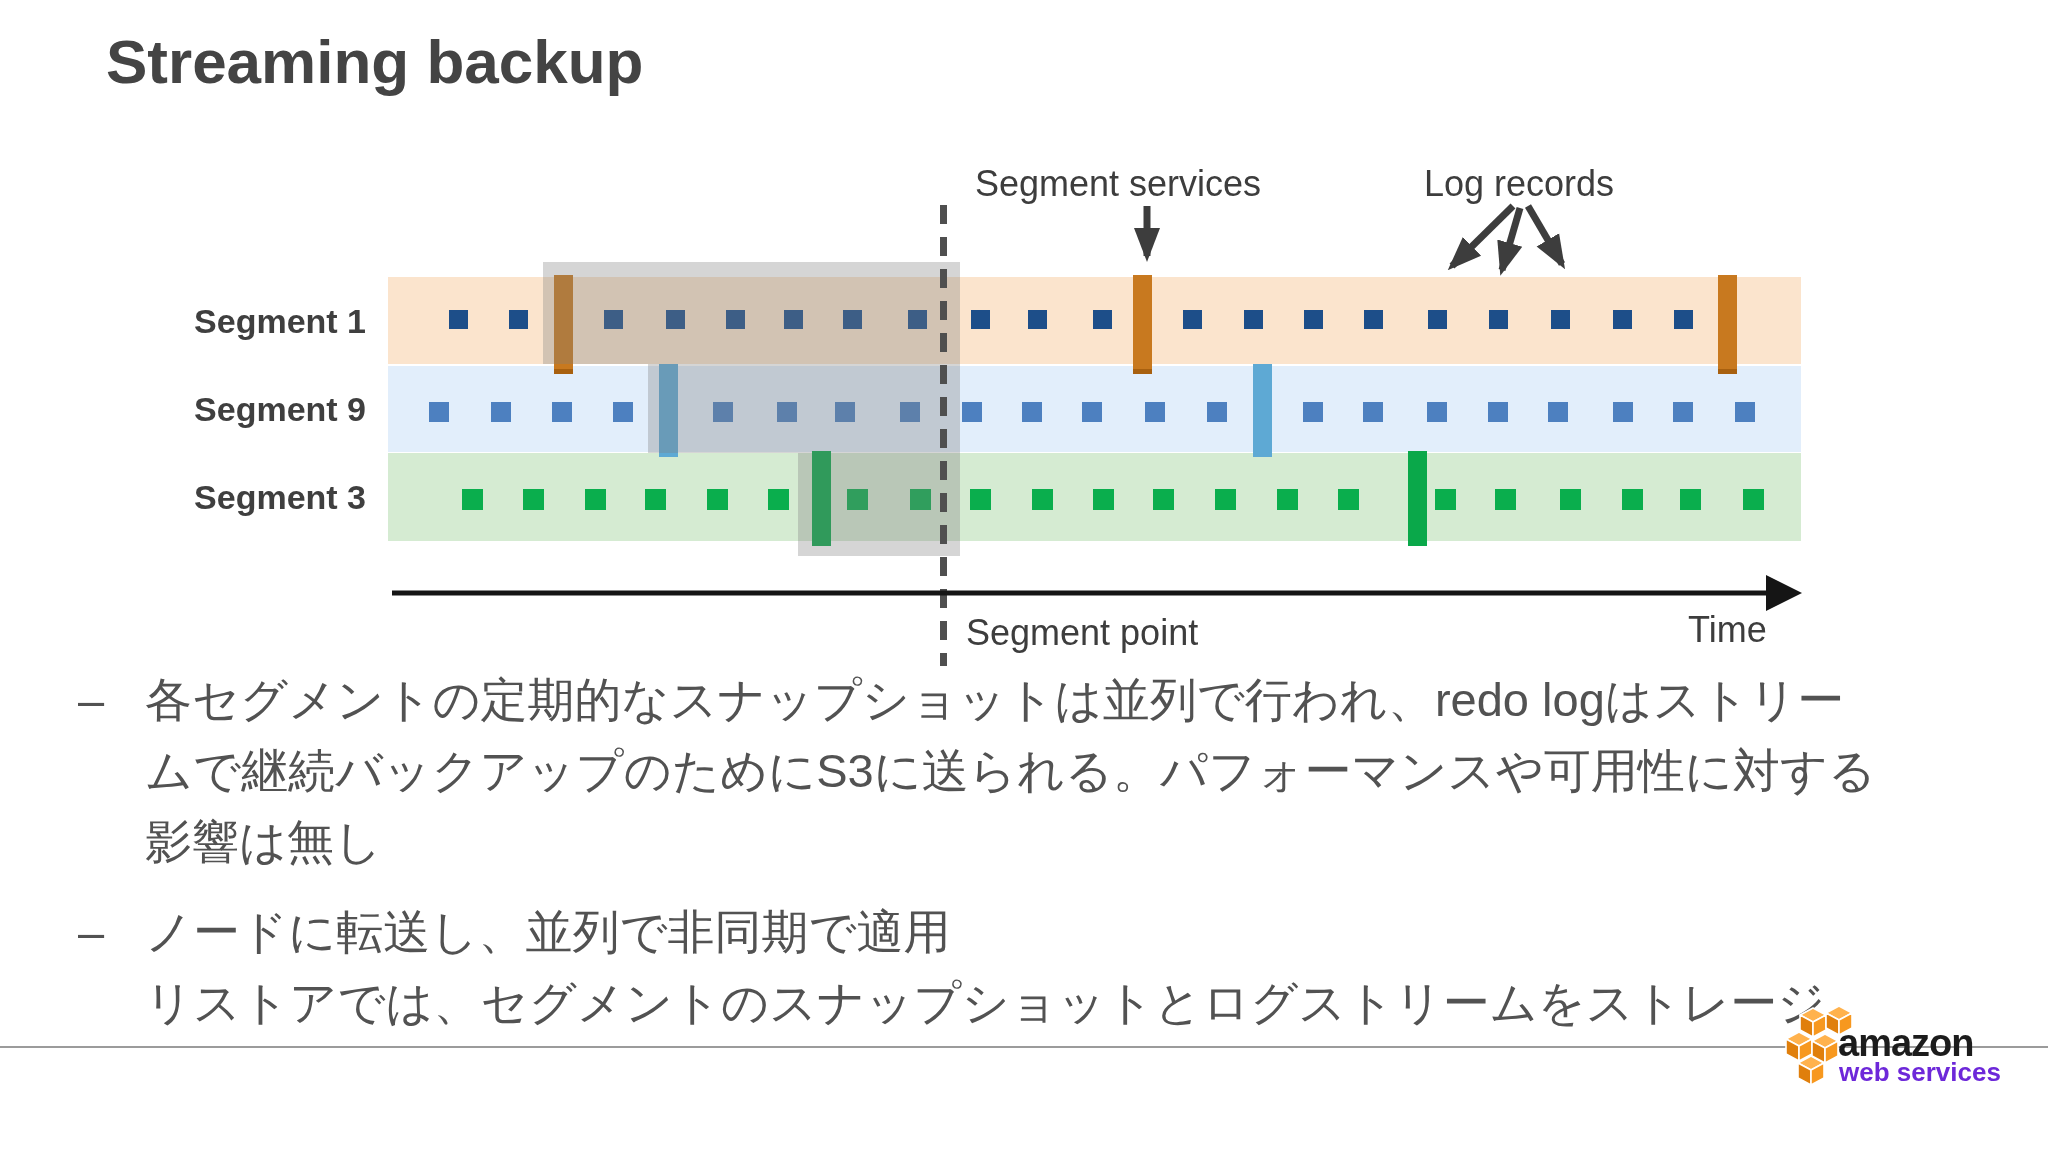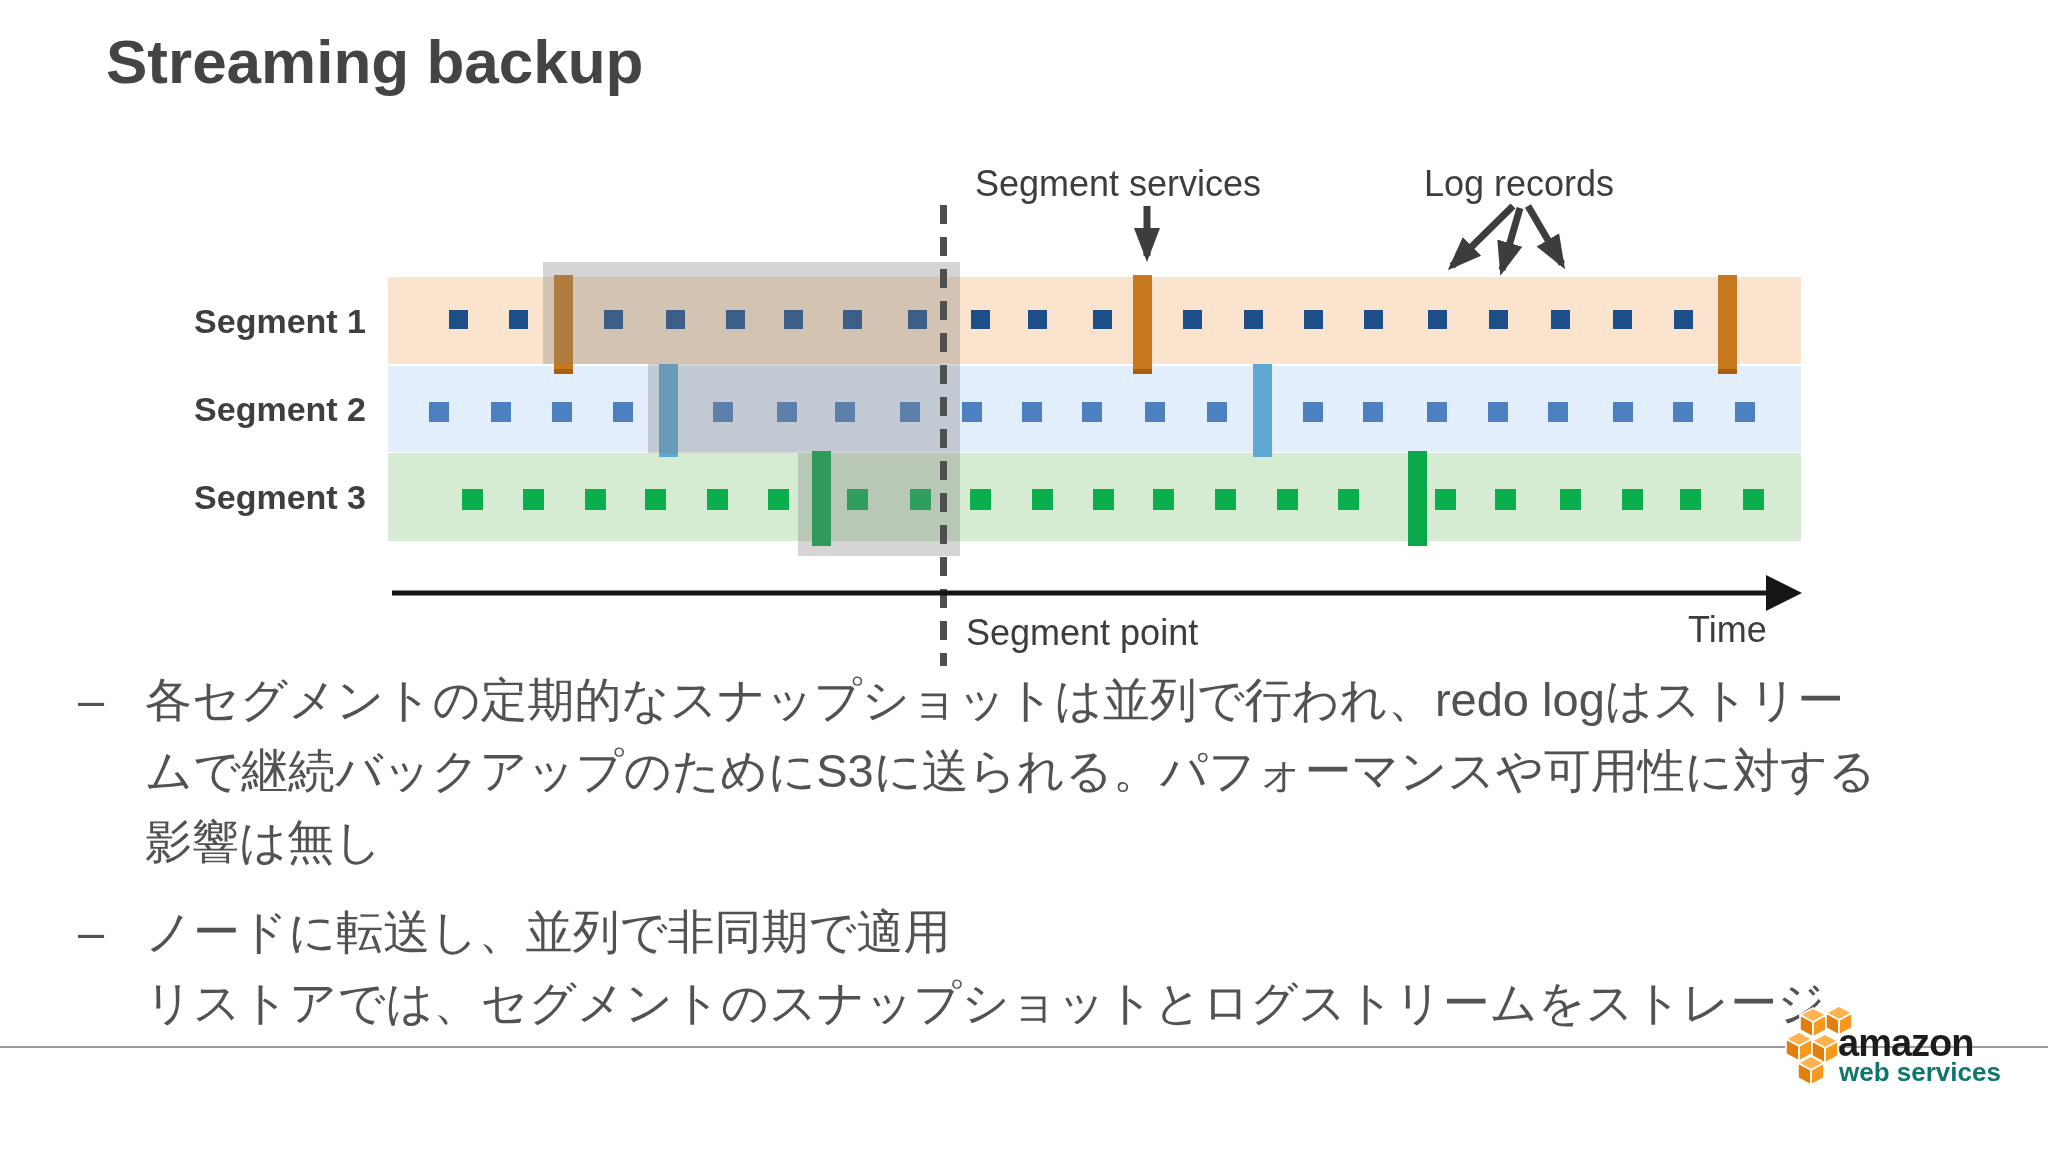--- a/index.html
+++ b/index.html
@@ -27,21 +27,21 @@
   .bullet .dash{flex:none;width:67px;}
   .bullet .lines div{white-space:nowrap;}
   #bullet-1{top:664px;}
   #bullet-2{top:896px;}
   .divider{position:absolute;left:0;top:1046px;width:2048px;height:2px;background:#9b9b9b;z-index:1;}
   
   .aws-logo{position:absolute;left:1780px;top:1004px;width:230px;height:84px;z-index:2;}
   .aws-logo svg{position:absolute;left:0;top:0;}
   .amz{position:absolute;left:58px;top:20px;font-size:38px;font-weight:bold;color:#1c1c1c;
        letter-spacing:-1px;line-height:1;}
-  .ws{position:absolute;left:59px;top:55px;font-size:26px;font-weight:bold;color:#0f766e;
+  .ws{position:absolute;left:59px;top:55px;font-size:26px;font-weight:bold;color:#6d28d9;
       letter-spacing:0px;line-height:1;}
 </style>
 </head>
 <body>
 
 <div class="slide">
 
   <h1 class="title">Streaming backup</h1>
 
   <div id="diagram">
@@ -86,21 +86,21 @@
       <div class="sq" style="left: 1364px; top: 310px; width: 19px; height: 19px; background: rgb(29, 78, 137);"></div>
       <div class="sq" style="left: 1428px; top: 310px; width: 19px; height: 19px; background: rgb(29, 78, 137);"></div>
       <div class="sq" style="left: 1489px; top: 310px; width: 19px; height: 19px; background: rgb(29, 78, 137);"></div>
       <div class="sq" style="left: 1551px; top: 310px; width: 19px; height: 19px; background: rgb(29, 78, 137);"></div>
       <div class="sq" style="left: 1613px; top: 310px; width: 19px; height: 19px; background: rgb(29, 78, 137);"></div>
       <div class="sq" style="left: 1674px; top: 310px; width: 19px; height: 19px; background: rgb(29, 78, 137);"></div>
       <div class="bar" style="left: 554px; top: 275px; width: 19px; height: 94px; background: rgb(200, 121, 31); border-bottom: 5px solid rgb(168, 96, 15);"></div>
       <div class="bar" style="left: 1133px; top: 275px; width: 19px; height: 94px; background: rgb(200, 121, 31); border-bottom: 5px solid rgb(168, 96, 15);"></div>
       <div class="bar" style="left: 1718px; top: 275px; width: 19px; height: 94px; background: rgb(200, 121, 31); border-bottom: 5px solid rgb(168, 96, 15);"></div>
       <div class="band" style="left: 388px; top: 366px; width: 1413px; height: 86px; background: rgb(226, 238, 251);"></div>
-      <div class="seg-label" style="left: 150px; top: 388px; width: 216px; height: 42px; line-height: 42px;">Segment 2</div>
+      <div class="seg-label" style="left: 150px; top: 388px; width: 216px; height: 42px; line-height: 42px;">Segment 9</div>
       <div class="sq" style="left: 429px; top: 402px; width: 20px; height: 20px; background: rgb(77, 128, 192);"></div>
       <div class="sq" style="left: 491px; top: 402px; width: 20px; height: 20px; background: rgb(77, 128, 192);"></div>
       <div class="sq" style="left: 552px; top: 402px; width: 20px; height: 20px; background: rgb(77, 128, 192);"></div>
       <div class="sq" style="left: 613px; top: 402px; width: 20px; height: 20px; background: rgb(77, 128, 192);"></div>
       <div class="sq" style="left: 713px; top: 402px; width: 20px; height: 20px; background: rgb(77, 128, 192);"></div>
       <div class="sq" style="left: 777px; top: 402px; width: 20px; height: 20px; background: rgb(77, 128, 192);"></div>
       <div class="sq" style="left: 835px; top: 402px; width: 20px; height: 20px; background: rgb(77, 128, 192);"></div>
       <div class="sq" style="left: 900px; top: 402px; width: 20px; height: 20px; background: rgb(77, 128, 192);"></div>
       <div class="sq" style="left: 962px; top: 402px; width: 20px; height: 20px; background: rgb(77, 128, 192);"></div>
       <div class="sq" style="left: 1022px; top: 402px; width: 20px; height: 20px; background: rgb(77, 128, 192);"></div>

